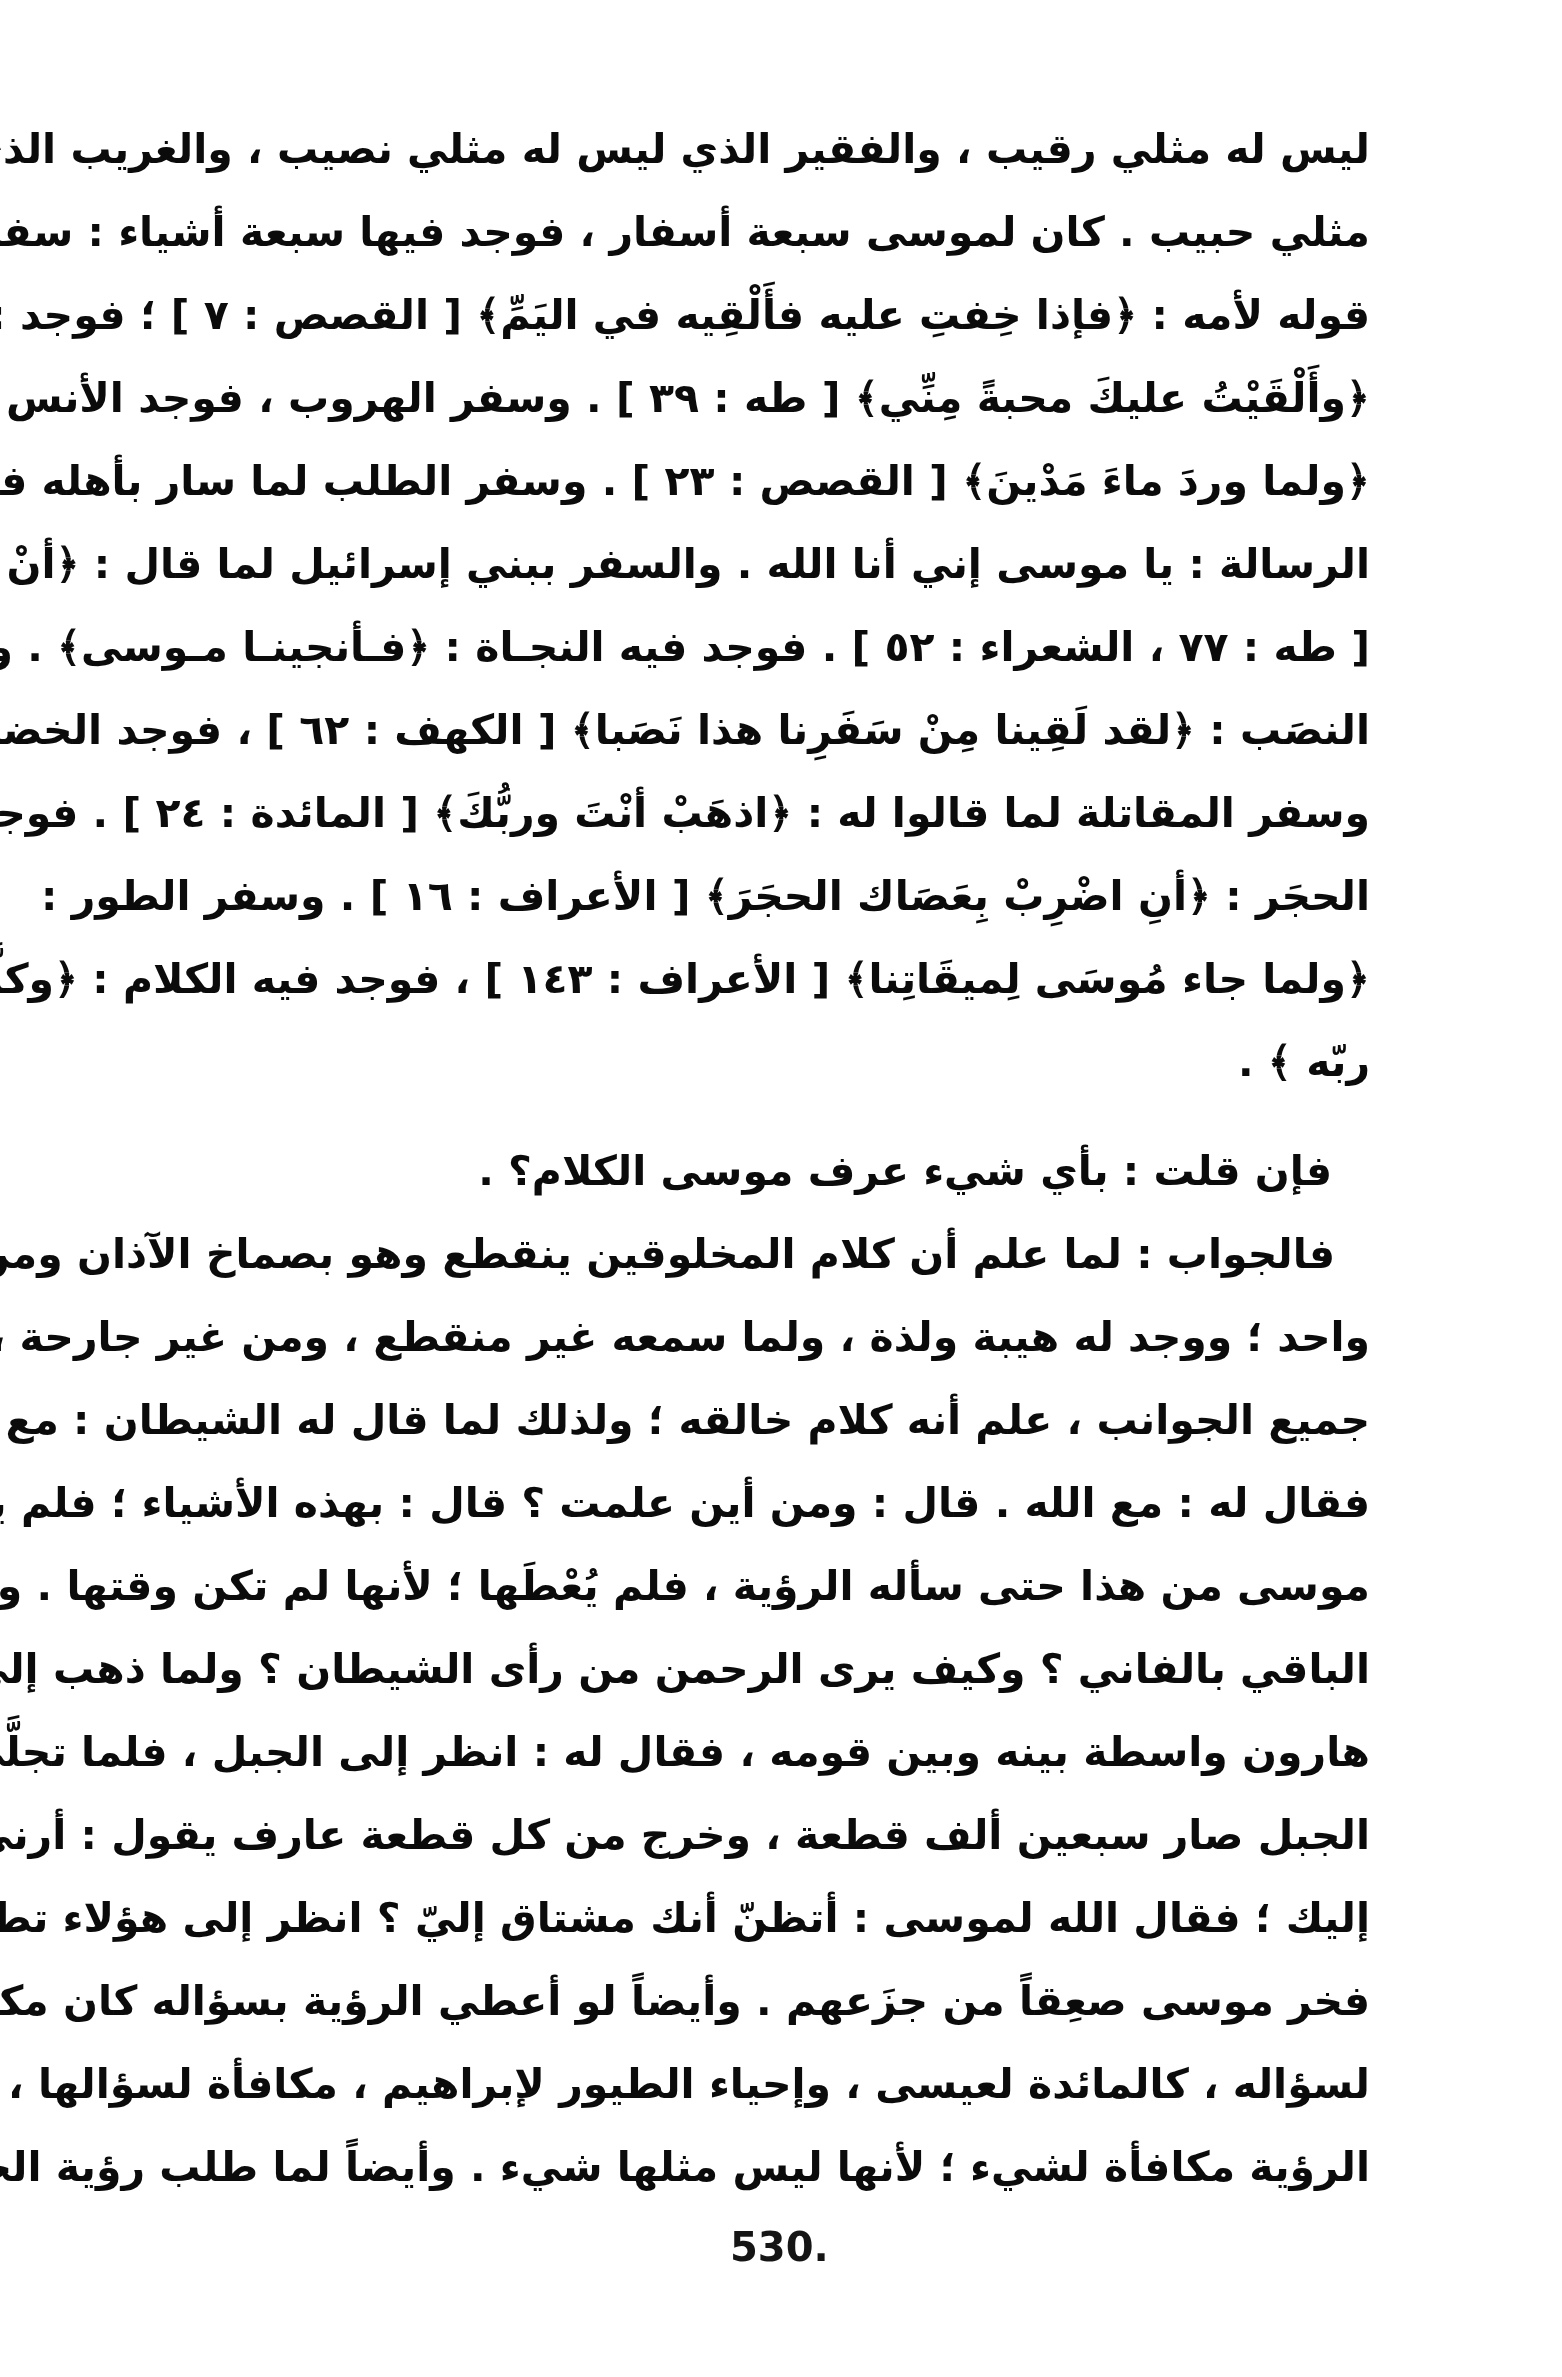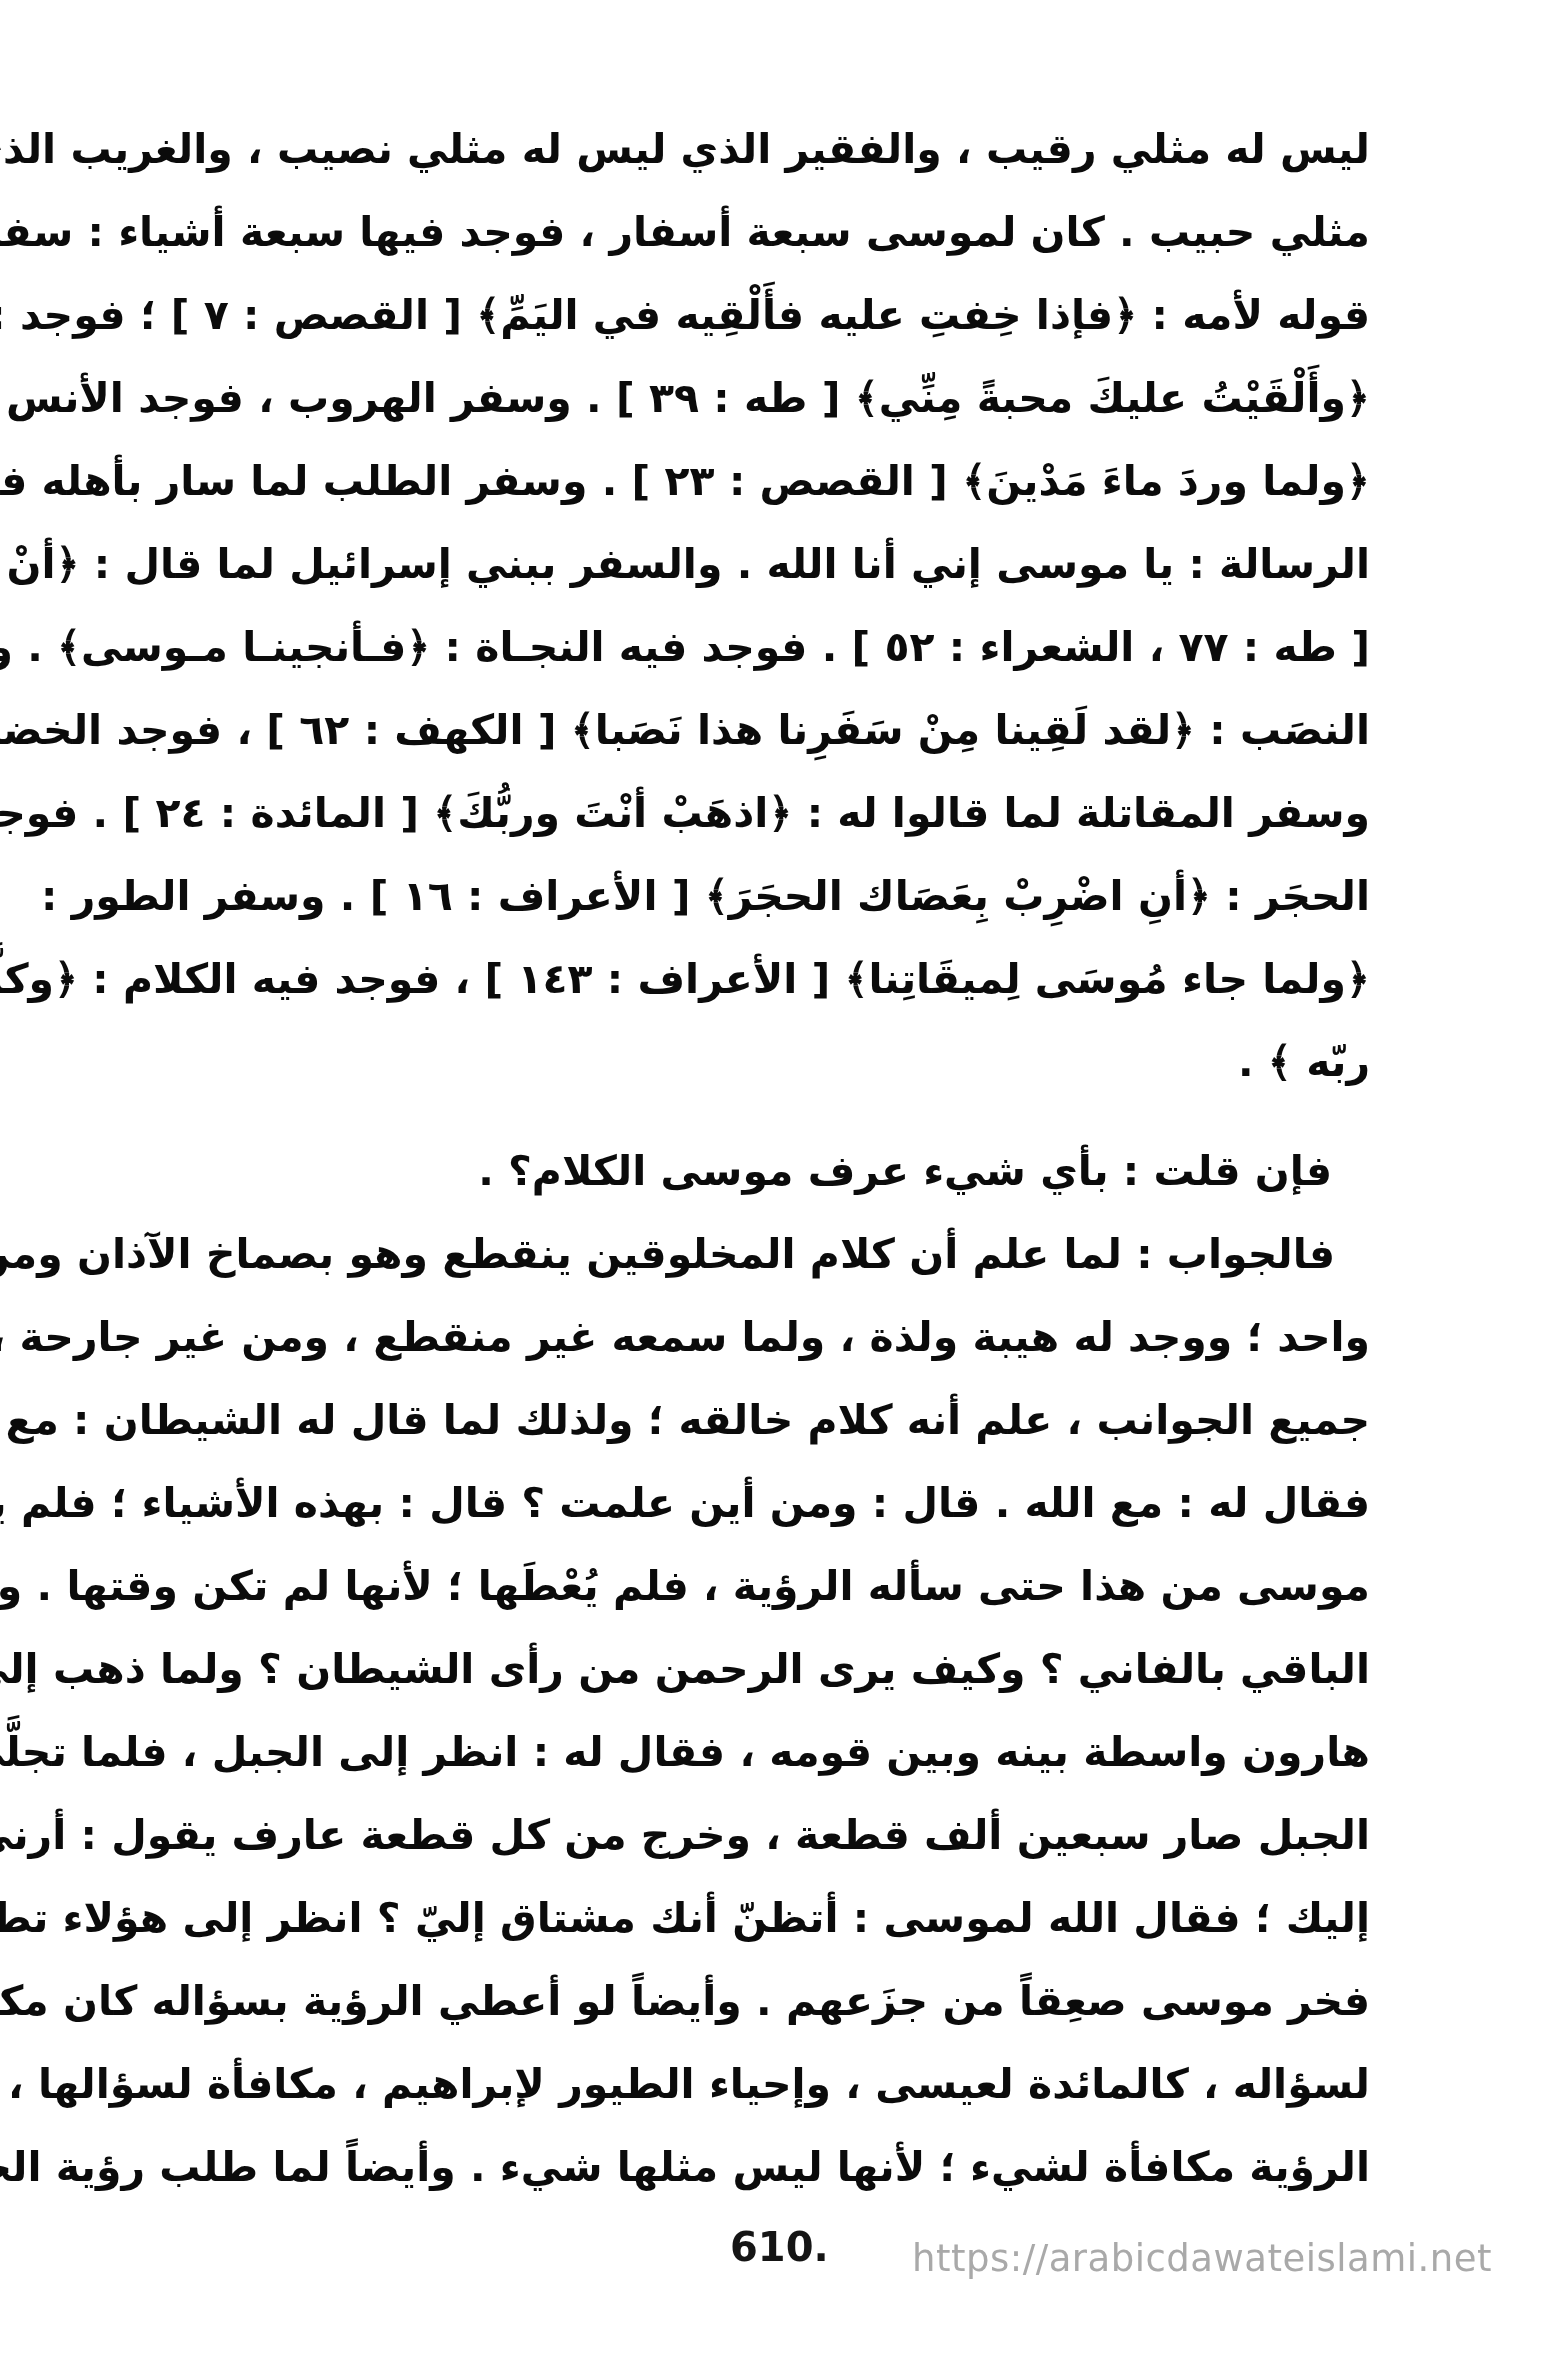--- a/index.html
+++ b/index.html
@@ -92,16 +92,15 @@
     <div class="line">موسى من هذا حتى سأله الرؤية ، فلم يُعْطَها ؛ لأنها لم تكن وقتها . وكيف يرى</div>
     <div class="line">الباقي بالفاني ؟ وكيف يرى الرحمن من رأى الشيطان ؟ ولما ذهب إلى الجبل جعل</div>
     <div class="line">هارون واسطة بينه وبين قومه ، فقال له : انظر إلى الجبل ، فلما تجلَّى الربُّ إلى</div>
     <div class="line">الجبل صار سبعين ألف قطعة ، وخرج من كل قطعة عارف يقول : أرني أنظر</div>
     <div class="line">إليك ؛ فقال الله لموسى : أتظنّ أنك مشتاق إليّ ؟ انظر إلى هؤلاء تطلب مطلبك ،</div>
     <div class="line">فخر موسى صعِقاً من جزَعهم . وأيضاً لو أعطي الرؤية بسؤاله كان مكافأةً</div>
     <div class="line">لسؤاله ، كالمائدة لعيسى ، وإحياء الطيور لإبراهيم ، مكافأة لسؤالها ، ولم تكن</div>
     <div class="line">الرؤية مكافأة لشيء ؛ لأنها ليس مثلها شيء . وأيضاً لما طلب رؤية الحبيب قال</div>
   </div>
 
-  <div class="page-number">610.</div>
-  <div class="watermark">https://arabicdawateislami.net</div>
+  <div class="page-number">530.</div>
 </div>
 
 
 </body></html>

